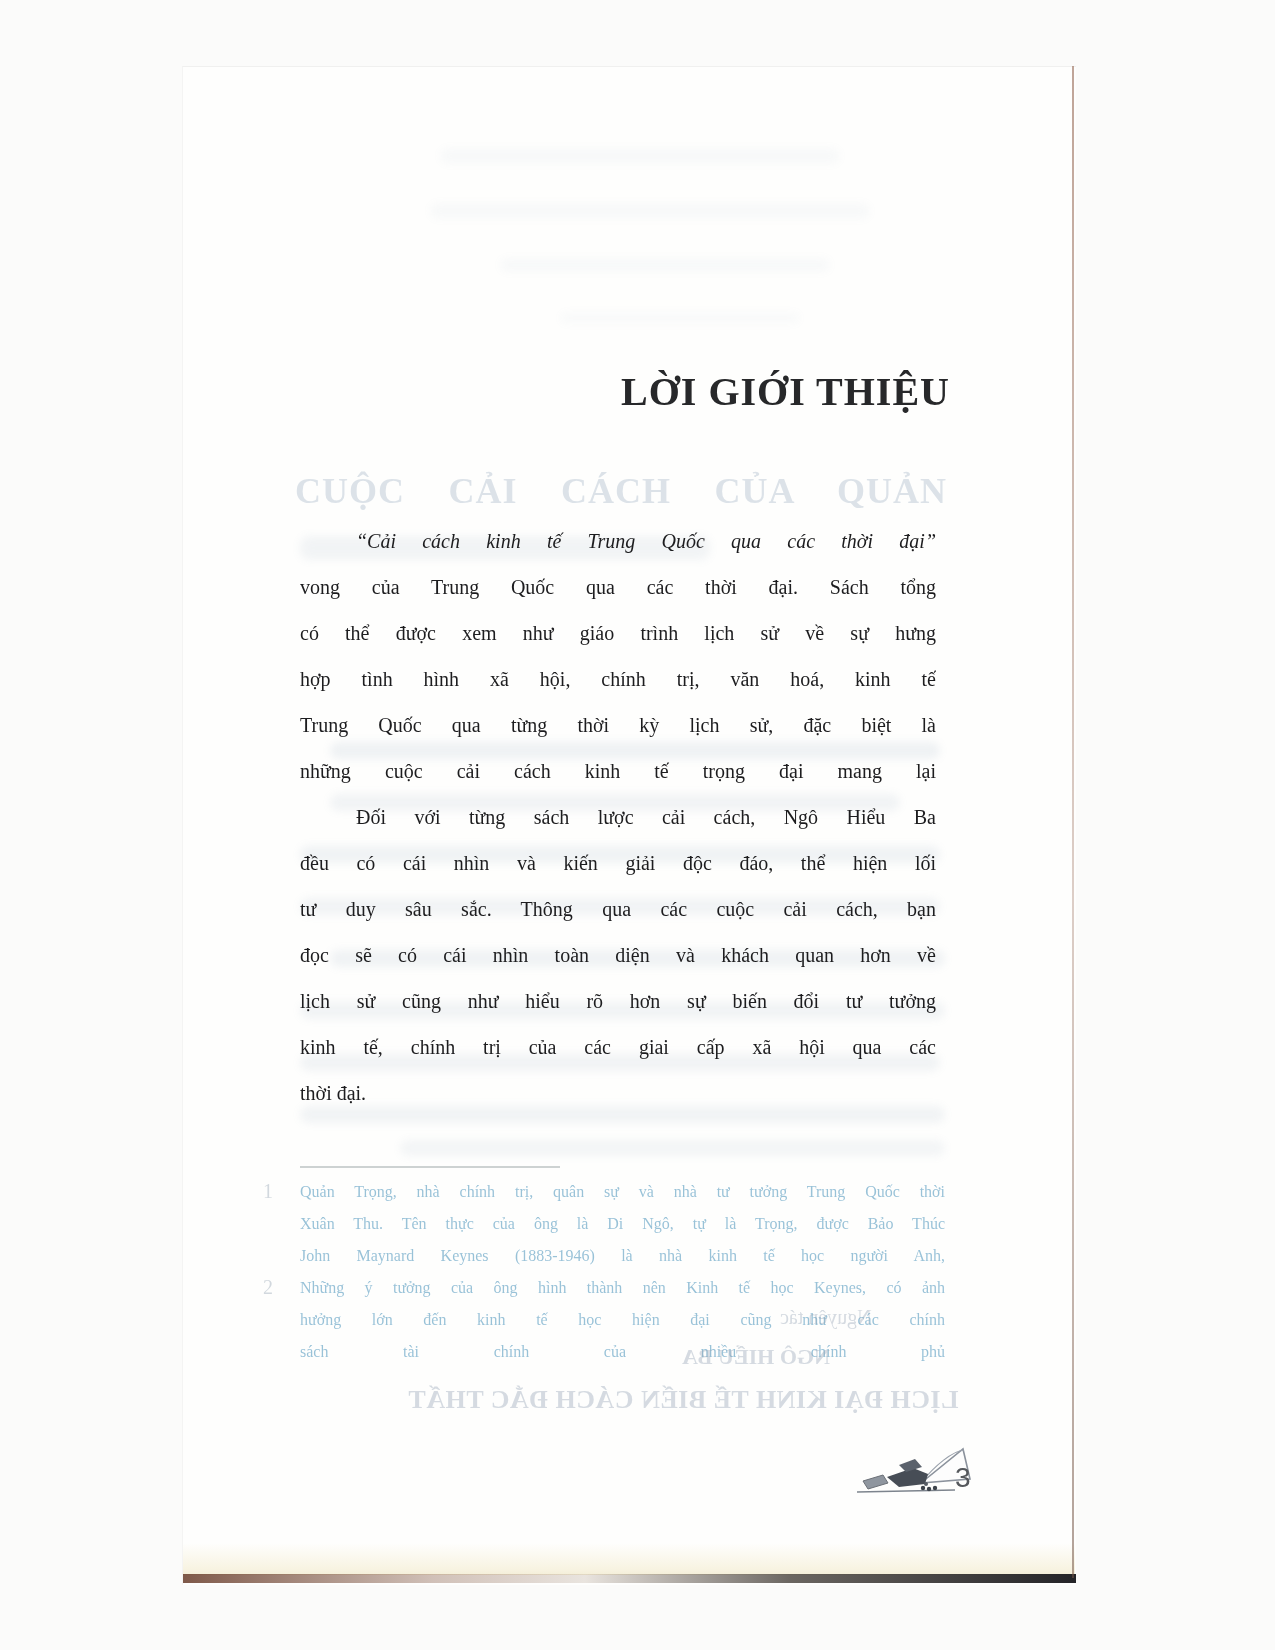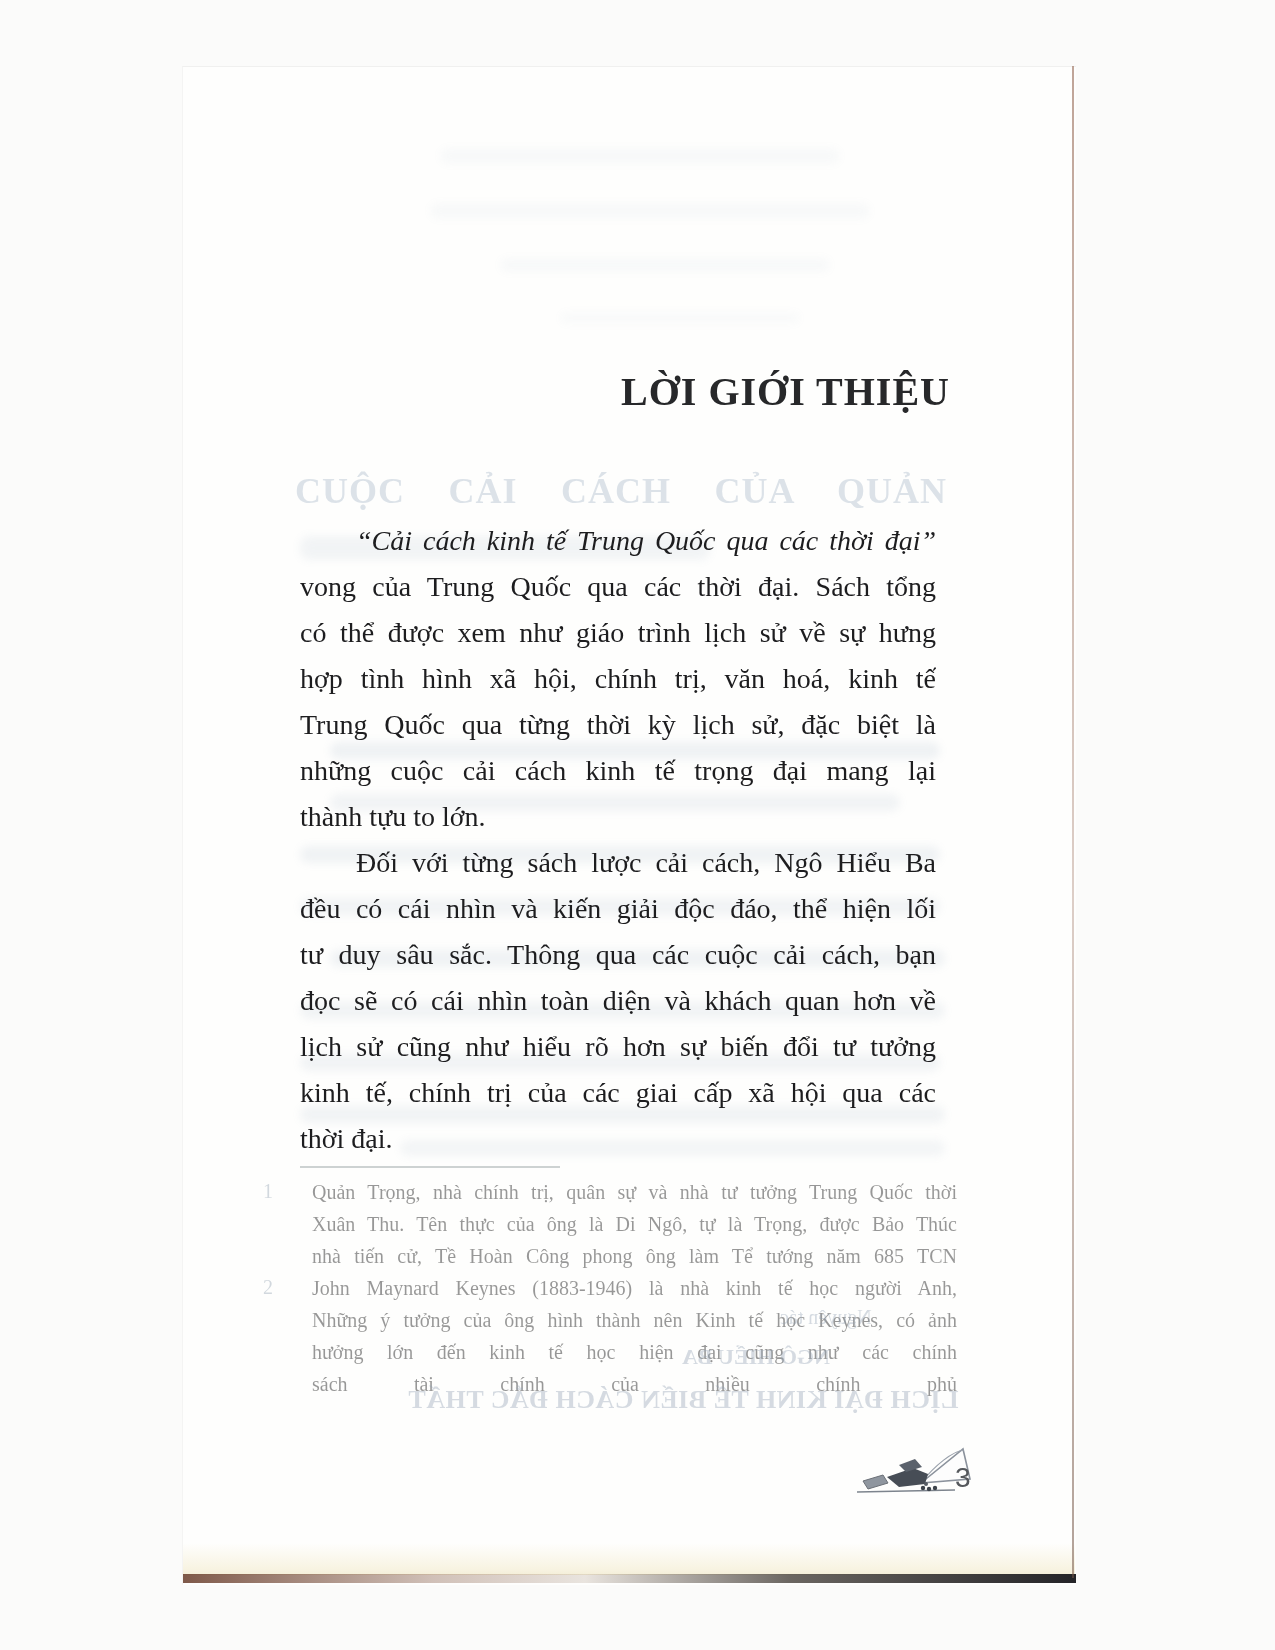--- a/index.html
+++ b/index.html
@@ -12,33 +12,33 @@
         background:linear-gradient(180deg,rgba(150,105,85,.60),rgba(150,105,85,.32) 55%,rgba(115,85,70,.55));}
   .edge-cream{position:absolute;left:183px;top:1543px;width:892px;height:32px;
         background:linear-gradient(180deg,rgba(246,240,212,0),rgba(243,235,204,.55) 80%,rgba(238,228,192,.6));}
   .edge-bottom{position:absolute;left:183px;top:1574px;width:893px;height:9px;
         background:linear-gradient(90deg,rgba(104,60,42,.85),rgba(140,100,80,.4) 28%,rgba(170,150,130,.25) 45%,rgba(70,64,58,.8) 68%,rgba(24,24,28,.95));}
   
   .gstrip{position:absolute;background:#8ba0b6;border-radius:9px;filter:blur(4px);}
   .ghost-heading{position:absolute;left:295px;top:470px;width:652px;height:44px;
         font-weight:bold;font-size:36px;letter-spacing:1px;color:#aebdcd;opacity:.42;
         filter:blur(.6px);text-align:justify;text-align-last:justify;overflow:hidden;}
-  .ghost-fn{position:absolute;left:312px;top:1176px;width:645px;color:#000000;opacity:.40;
-        filter:blur(.4px);font-size:20px;}
+  .ghost-fn{position:absolute;left:300px;top:1176px;width:645px;color:#0369a1;opacity:.40;
+        filter:blur(.4px);font-size:16px;}
   .gline{height:32px;line-height:32px;text-align:justify;text-align-last:justify;overflow:hidden;}
   .gmark{position:absolute;width:20px;font-size:20px;color:#93a2b2;opacity:.40;filter:blur(.4px);}
   .gmirror{position:absolute;transform:scaleX(-1);color:#93a2b4;opacity:.38;filter:blur(.5px);white-space:nowrap;}
   .gm1{left:780px;top:1306px;font-size:20px;}
   .gm2{left:682px;top:1344px;font-size:22px;font-weight:bold;}
   .gm3{left:408px;top:1385px;font-size:26px;font-weight:bold;letter-spacing:.5px;}
   .ghost-sep{position:absolute;left:300px;top:1166px;width:260px;height:2px;background:#bcc3c3;opacity:.75;}
   
   .title{position:absolute;left:310px;top:368px;width:640px;text-align:right;
         font-weight:bold;font-size:40px;letter-spacing:1px;color:#27282a;}
-  .bodytext{position:absolute;left:300px;top:518px;width:636px;font-size:28px;color:#1d1d1f;}
+  .bodytext{position:absolute;left:300px;top:518px;width:636px;font-size:20px;color:#1d1d1f;}
   .bline{height:46px;line-height:46px;text-align:justify;text-align-last:justify;overflow:hidden;}
   .bline.last{text-align-last:left;}
   .bline.ind{padding-left:56px;}
   .bline.it{font-style:italic;}
   .ornament{position:absolute;left:843px;top:1437px;width:140px;height:62px;}
   .pagenum{position:absolute;left:955px;top:1462px;font-family:"Liberation Sans",sans-serif;
         font-size:28px;color:#55585c;}
 </style>
 </head>
 <body>
@@ -67,39 +67,37 @@
       <div class="gstrip" style="left: 400px; top: 1140px; width: 545px; height: 16px; opacity: 0.09;"></div>
     </div>
 
   <div class="ghost-heading">CUỘC CẢI CÁCH CỦA QUẢN TRỌNG</div>
   <div class="ghost-sep"></div>
   <div class="gmark" style="left:263px;top:1180px;">1</div>
   <div class="gmark" style="left:263px;top:1276px;">2</div>
   <div class="ghost-fn">
       <div class="gline">Quản Trọng, nhà chính trị, quân sự và nhà tư tưởng Trung Quốc thời</div>
       <div class="gline">Xuân Thu. Tên thực của ông là Di Ngô, tự là Trọng, được Bảo Thúc</div>
-      <div class="gline">nhà tiến cử, Tề Hoàn Công phong ông làm Tể tướng năm 685 TCN</div>
       <div class="gline">John Maynard Keynes (1883-1946) là nhà kinh tế học người Anh,</div>
       <div class="gline">Những ý tưởng của ông hình thành nên Kinh tế học Keynes, có ảnh</div>
       <div class="gline">hưởng lớn đến kinh tế học hiện đại cũng như các chính</div>
       <div class="gline">sách tài chính của nhiều chính phủ</div>
     </div>
   <div class="gmirror gm1">Nguyên tác</div>
   <div class="gmirror gm2">NGÔ HIỂU BA</div>
   <div class="gmirror gm3">LỊCH ĐẠI KINH TẾ BIẾN CÁCH ĐẮC THẤT</div>
 
   <div class="title">LỜI GIỚI THIỆU</div>
   <div class="bodytext">
       <div class="bline it ind">“Cải cách kinh tế Trung Quốc qua các thời đại”</div>
       <div class="bline">vong của Trung Quốc qua các thời đại. Sách tổng</div>
       <div class="bline">có thể được xem như giáo trình lịch sử về sự hưng</div>
       <div class="bline">hợp tình hình xã hội, chính trị, văn hoá, kinh tế</div>
       <div class="bline">Trung Quốc qua từng thời kỳ lịch sử, đặc biệt là</div>
       <div class="bline">những cuộc cải cách kinh tế trọng đại mang lại</div>
-      <div class="bline last">thành tựu to lớn.</div>
       <div class="bline ind">Đối với từng sách lược cải cách, Ngô Hiểu Ba</div>
       <div class="bline">đều có cái nhìn và kiến giải độc đáo, thể hiện lối</div>
       <div class="bline">tư duy sâu sắc. Thông qua các cuộc cải cách, bạn</div>
       <div class="bline">đọc sẽ có cái nhìn toàn diện và khách quan hơn về</div>
       <div class="bline">lịch sử cũng như hiểu rõ hơn sự biến đổi tư tưởng</div>
       <div class="bline">kinh tế, chính trị của các giai cấp xã hội qua các</div>
       <div class="bline last">thời đại.</div>
     </div>
 
   <svg class="ornament" viewBox="0 0 140 62" xmlns="http://www.w3.org/2000/svg">

